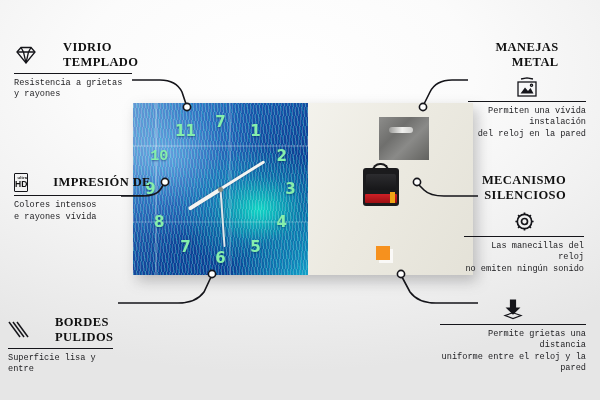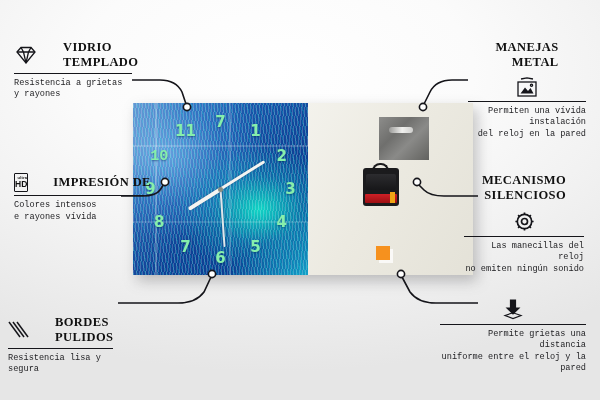--- a/index.html
+++ b/index.html
@@ -325,21 +325,21 @@
           <path d="M1,2 L12,17"></path>
             <path d="M5,2 L16,17"></path>
             <path d="M9,2 L20,17"></path>
         </g>
       </svg>
       <div>
         <div class="title"><span>BORDES</span><br><span>PULIDOS</span></div>
       </div>
     </div>
     <div class="rule"></div>
-    <div class="desc">Resistencia lisa y segura</div>
+    <div class="desc">Superficie lisa y entre</div>
   </div>
 
   <div class="callout right" style="left:468px; top:40px; width:118px;">
     <div class="head">
       <div>
         <div class="title"><span>MANEJAS</span><br><span>METAL</span></div>
       </div>
       <svg class="ico" width="24" height="21" viewBox="0 0 24 21">
         <g fill="none" stroke="#15151a" stroke-width="1.3">
           <path d="M6,2 L12,0.8 L18,2"></path>

